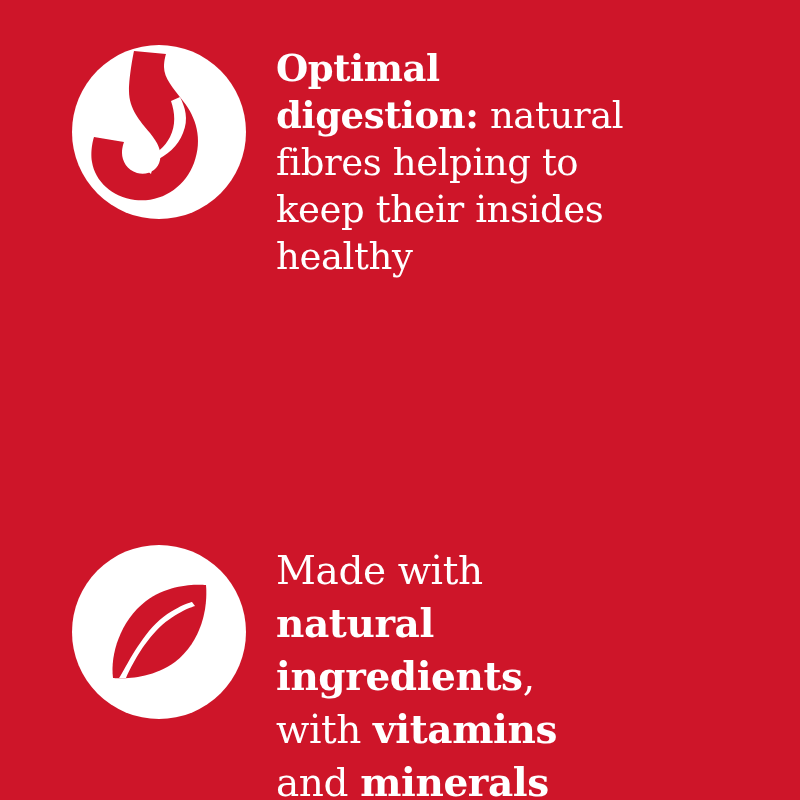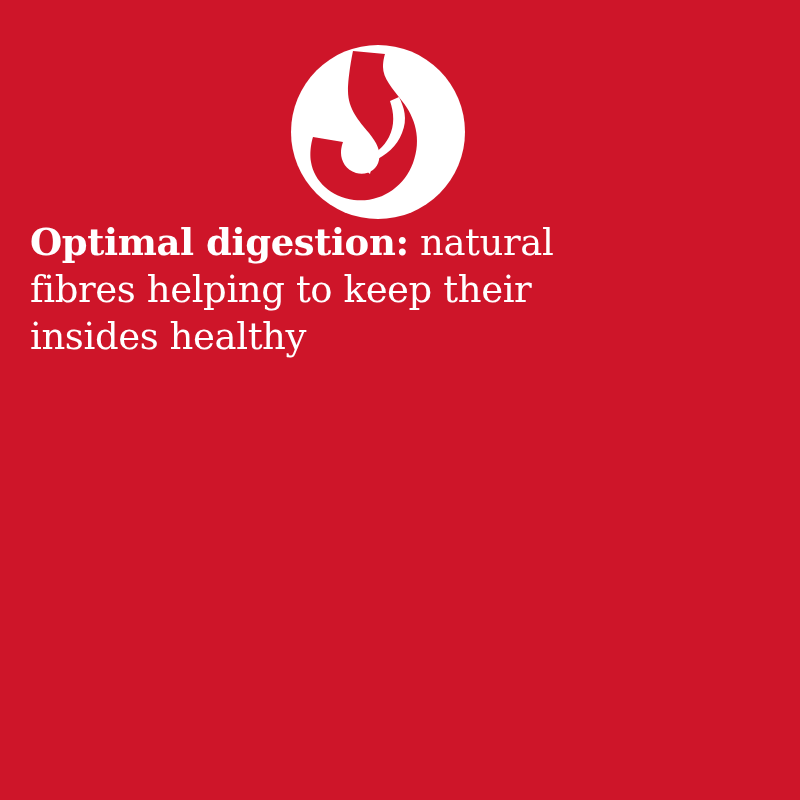--- a/index.html
+++ b/index.html
@@ -16,24 +16,22 @@
     position: relative;
     width: 800px;
     height: 800px;
     background: #CE1529;
     box-sizing: border-box;
   }
 
   .feature-row {
     position: absolute;
     display: flex;
-    align-items: center;
     left: 0;
     width: 684px;
-    flex-direction: column;
   }
   #row-1 { top: 45px;  height: 200px; }
   #row-2 { top: 300px; height: 180px; }
   #row-3 { top: 545px; height: 180px; }
 
   .icon-badge {
     position: relative;
     flex: 0 0 auto;
     margin-left: 72px;
     width: 174px;
@@ -112,14 +110,39 @@
                  Z" fill="#FFFFFF"></path>
       </svg>
     </div>
 
     <div class="feature-text" id="text-1">
       <span class="b">Optimal digestion:</span><span class="n"> natural fibres helping to keep their insides healthy</span>
     </div>
   </div>
 
 
+  <div class="feature-row" id="row-3">
+
+    <div class="icon-badge">
+      <svg viewBox="0 0 174 174" xmlns="http://www.w3.org/2000/svg" aria-hidden="true">
+        <circle cx="87" cy="87" r="87" fill="#FFFFFF"></circle>
+
+        <path d="M134 40
+                 C134 40 100 36 74 56
+                 C48 76 38 110 41 133
+                 C41 133 76 137 103 117
+                 C130 96 136 62 134 40 Z" fill="#CE1529"></path>
+
+        <path d="M120 57
+                 C120 57 96 63 77 86
+                 C60 107 50 130 47 133
+                 L54 133
+                 C58 124 68 103 84 86
+                 C101 68 120 62 123 61 Z" fill="#FFFFFF"></path>
+      </svg>
+    </div>
+
+    <div class="feature-text" id="text-3">
+      <span class="n">Made with </span><span class="b">natural ingredients</span><span class="n">, with </span><span class="b">vitamins</span><span class="n"> and </span><span class="b">minerals</span>
+    </div>
+  </div>
 
 </div>
 
 </body></html>

